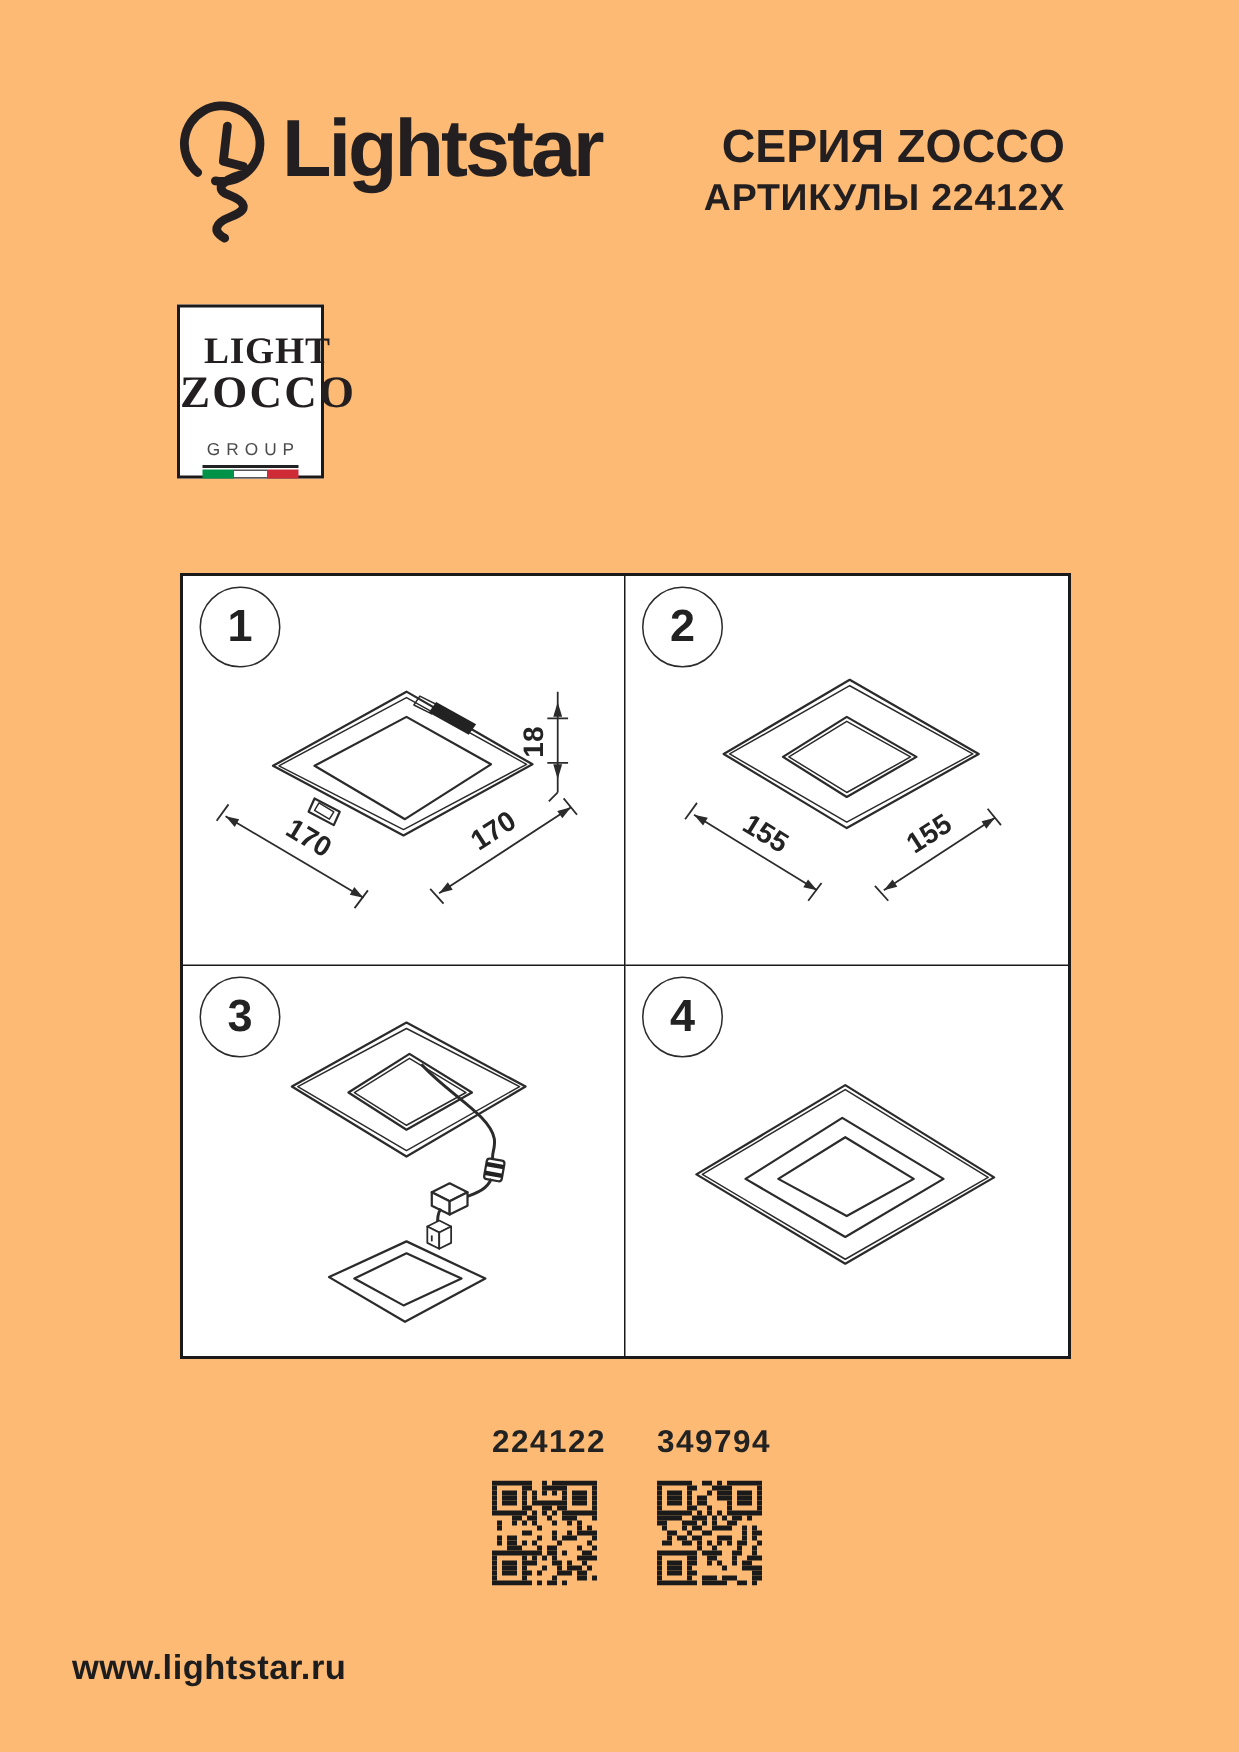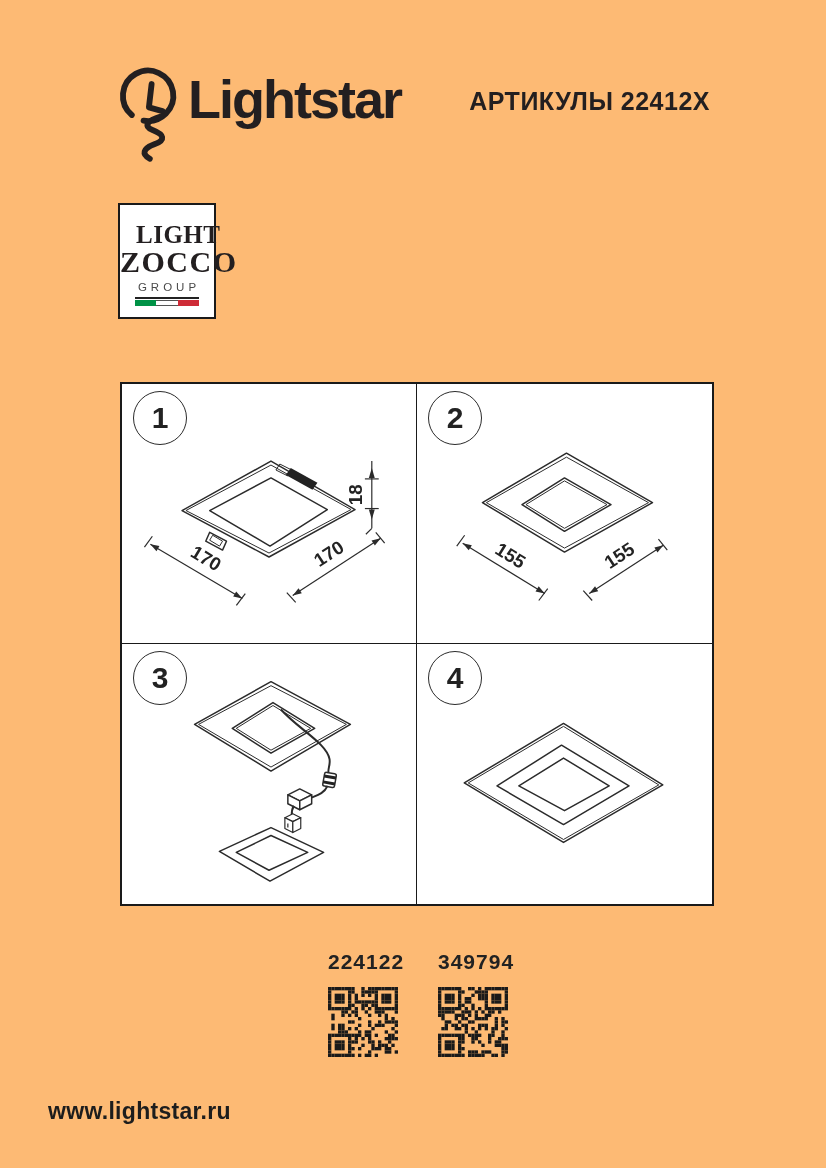--- a/index.html
+++ b/index.html
@@ -18,21 +18,21 @@
   .series-block{position:absolute;right:116px;top:82px;text-align:right;line-height:1;}
   .series-line1{font-size:31px;font-weight:bold;letter-spacing:0;}
   .series-line2{font-size:25px;font-weight:bold;margin-top:7px;letter-spacing:.5px;}
   
   .lsbox{
     position:absolute;left:118px;top:203px;width:94px;height:112px;
     border:2px solid #1a1a1a;text-align:center;background:#fff;
   }
   .lsbox .l1{font-family:"Liberation Serif",serif;font-weight:bold;font-size:25px;line-height:25px;margin-top:17px;letter-spacing:.5px;padding-left:16px;}
   .lsbox .l2{font-family:"Liberation Serif",serif;font-weight:bold;font-size:30px;line-height:29px;letter-spacing:1.5px;}
-  .lsbox .l3{font-size:11.5px;letter-spacing:4px;color:#4a4a4a;margin-top:5px;padding-left:4px;}
+  .lsbox .l3{font-size:11.5px;letter-spacing:4px;color:#4a4a4a;margin-top:18px;padding-left:4px;}
   .flagline{width:64px;height:2px;background:#222;margin:4px auto 1px;}
   .flag{display:flex;width:64px;height:6px;margin:0 auto;}
   .flag span{flex:1;}
   .flag .mid{border-top:1px solid #555;border-bottom:1px solid #555;}
   .doc-title{position:absolute;left:278px;top:224px;width:436px;font-weight:bold;font-size:27px;line-height:33px;color:#1d1d1d;letter-spacing:.3px;}
   .doc-title .t1{word-spacing:15px;}
   .doc-title .t2{word-spacing:2px;}
   
   .grid{
     position:absolute;left:120px;top:382px;width:594px;height:524px;
@@ -65,20 +65,21 @@
 
   <div class="brand">
     <svg class="bulb" width="72" height="112" viewBox="0 0 80 115" fill="none" stroke="#231f20" stroke-width="6.5" stroke-linecap="round" stroke-linejoin="round">
       <path d="M22,56.4 A28,28 0 1 1 35.1,62.6"></path>
       <path d="M44,22 L41,48 L56,52"></path>
       <path d="M54,58 C40,62 34,69 45,73 C58,78 60,84 47,89 C34,94 33,100 42,105"></path>
     </svg>
     <div class="wordmark">Lightstar</div>
   </div>
   <div class="series-block">
+    <div class="series-line1">СЕРИЯ ZOCCO</div>
     <div class="series-line2">АРТИКУЛЫ 22412Х</div>
   </div>
 
   <div class="lsbox">
     <div class="l1">LIGHT</div>
     <div class="l2">ZOCCO</div>
     <div class="l3">GROUP</div>
     <div class="flagline"></div>
     <div class="flag">
       <span style="background: rgb(0, 146, 70);"></span>

